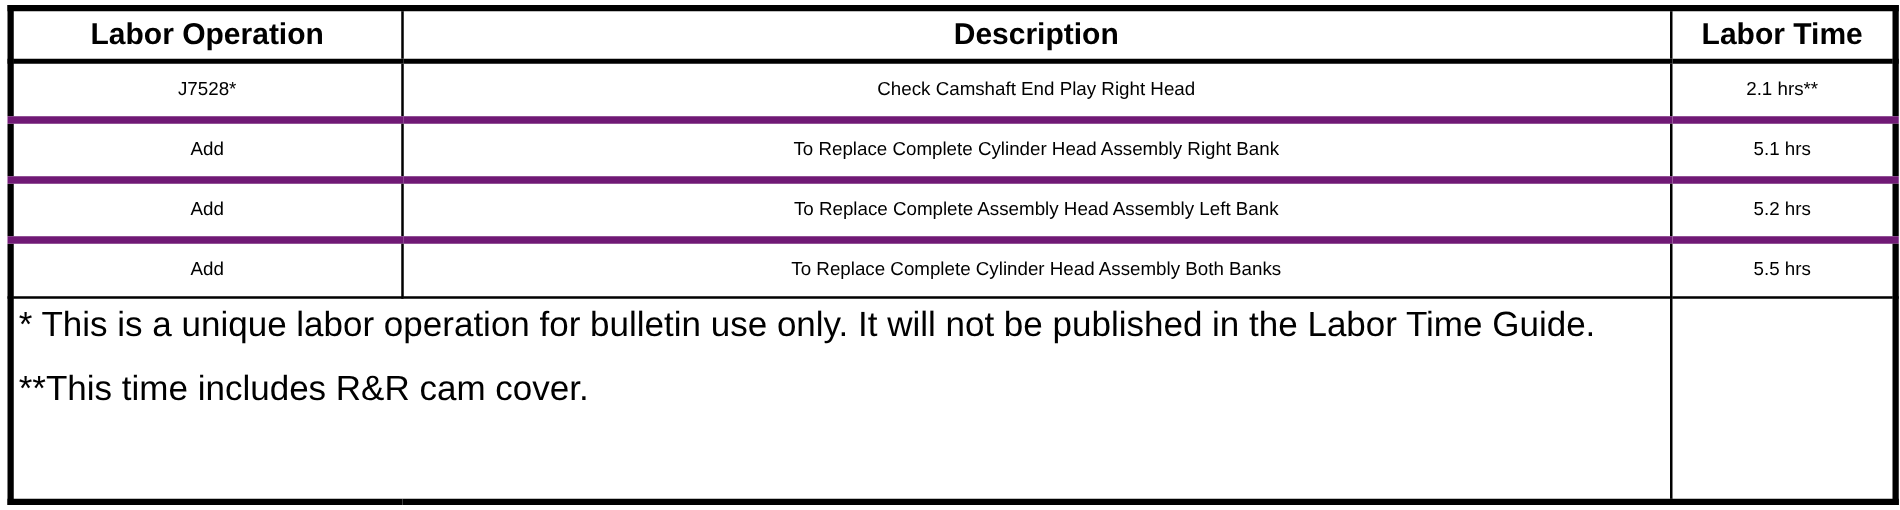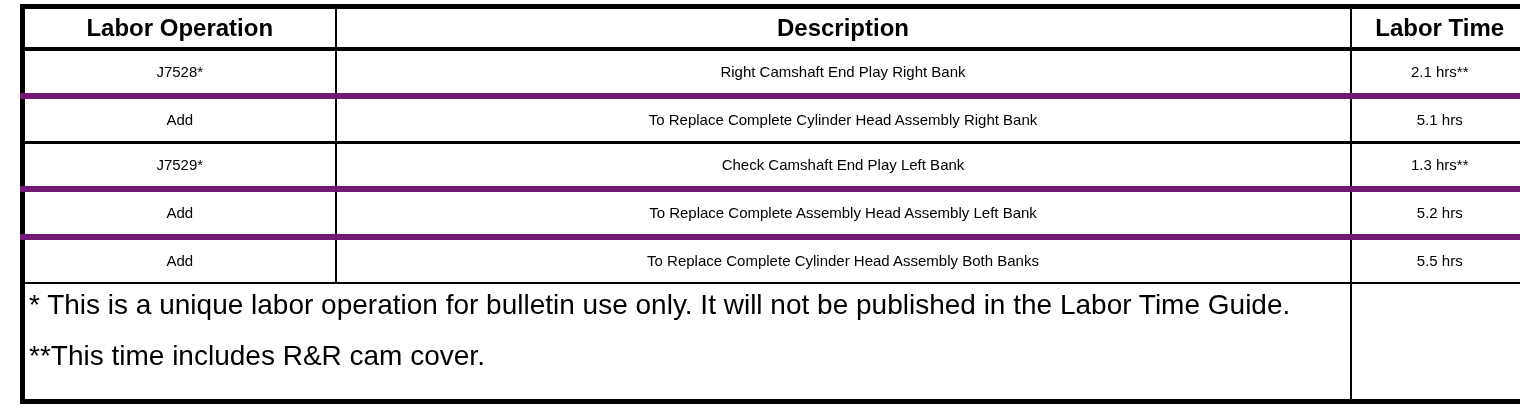--- a/index.html
+++ b/index.html
@@ -14,21 +14,21 @@
     font-family: "Liberation Sans", sans-serif;
     color: #000000;
     overflow: hidden;
   }
 
   .table-wrap {
     position: relative;
     width: 1520px;
     height: 408px;
     box-sizing: border-box;
-    padding: 4px 6px 4px 20px;
+    padding: 4px 6px 4px 6px;
   }
 
   table.labor-table {
     width: 1508px;
     height: 400px;
     border-collapse: collapse;
     table-layout: fixed;
     border: 5px solid #000000;
     background: #ffffff;
   }
@@ -112,32 +112,27 @@
     <thead>
       <tr class="header-row">
         <th>Labor Operation</th>
         <th>Description</th>
         <th class="col-divider-right">Labor Time</th>
       </tr>
     </thead>
     <tbody>
       <tr class="data-row sep-thick">
         <td>J7528*</td>
-        <td>Right Camshaft End Play Right Bank</td>
+        <td>Check Camshaft End Play Right Head</td>
         <td class="col-divider-right">2.1 hrs**</td>
       </tr>
       <tr class="data-row sep-thin">
         <td>Add</td>
         <td>To Replace Complete Cylinder Head Assembly Right Bank</td>
         <td class="col-divider-right">5.1 hrs</td>
-      </tr>
-      <tr class="data-row sep-thick">
-        <td>J7529*</td>
-        <td>Check Camshaft End Play Left Bank</td>
-        <td class="col-divider-right">1.3 hrs**</td>
       </tr>
       <tr class="data-row sep-thin">
         <td>Add</td>
         <td>To Replace Complete Assembly Head Assembly Left Bank</td>
         <td class="col-divider-right">5.2 hrs</td>
       </tr>
       <tr class="data-row sep-thin">
         <td>Add</td>
         <td>To Replace Complete Cylinder Head Assembly Both Banks</td>
         <td class="col-divider-right">5.5 hrs</td>

